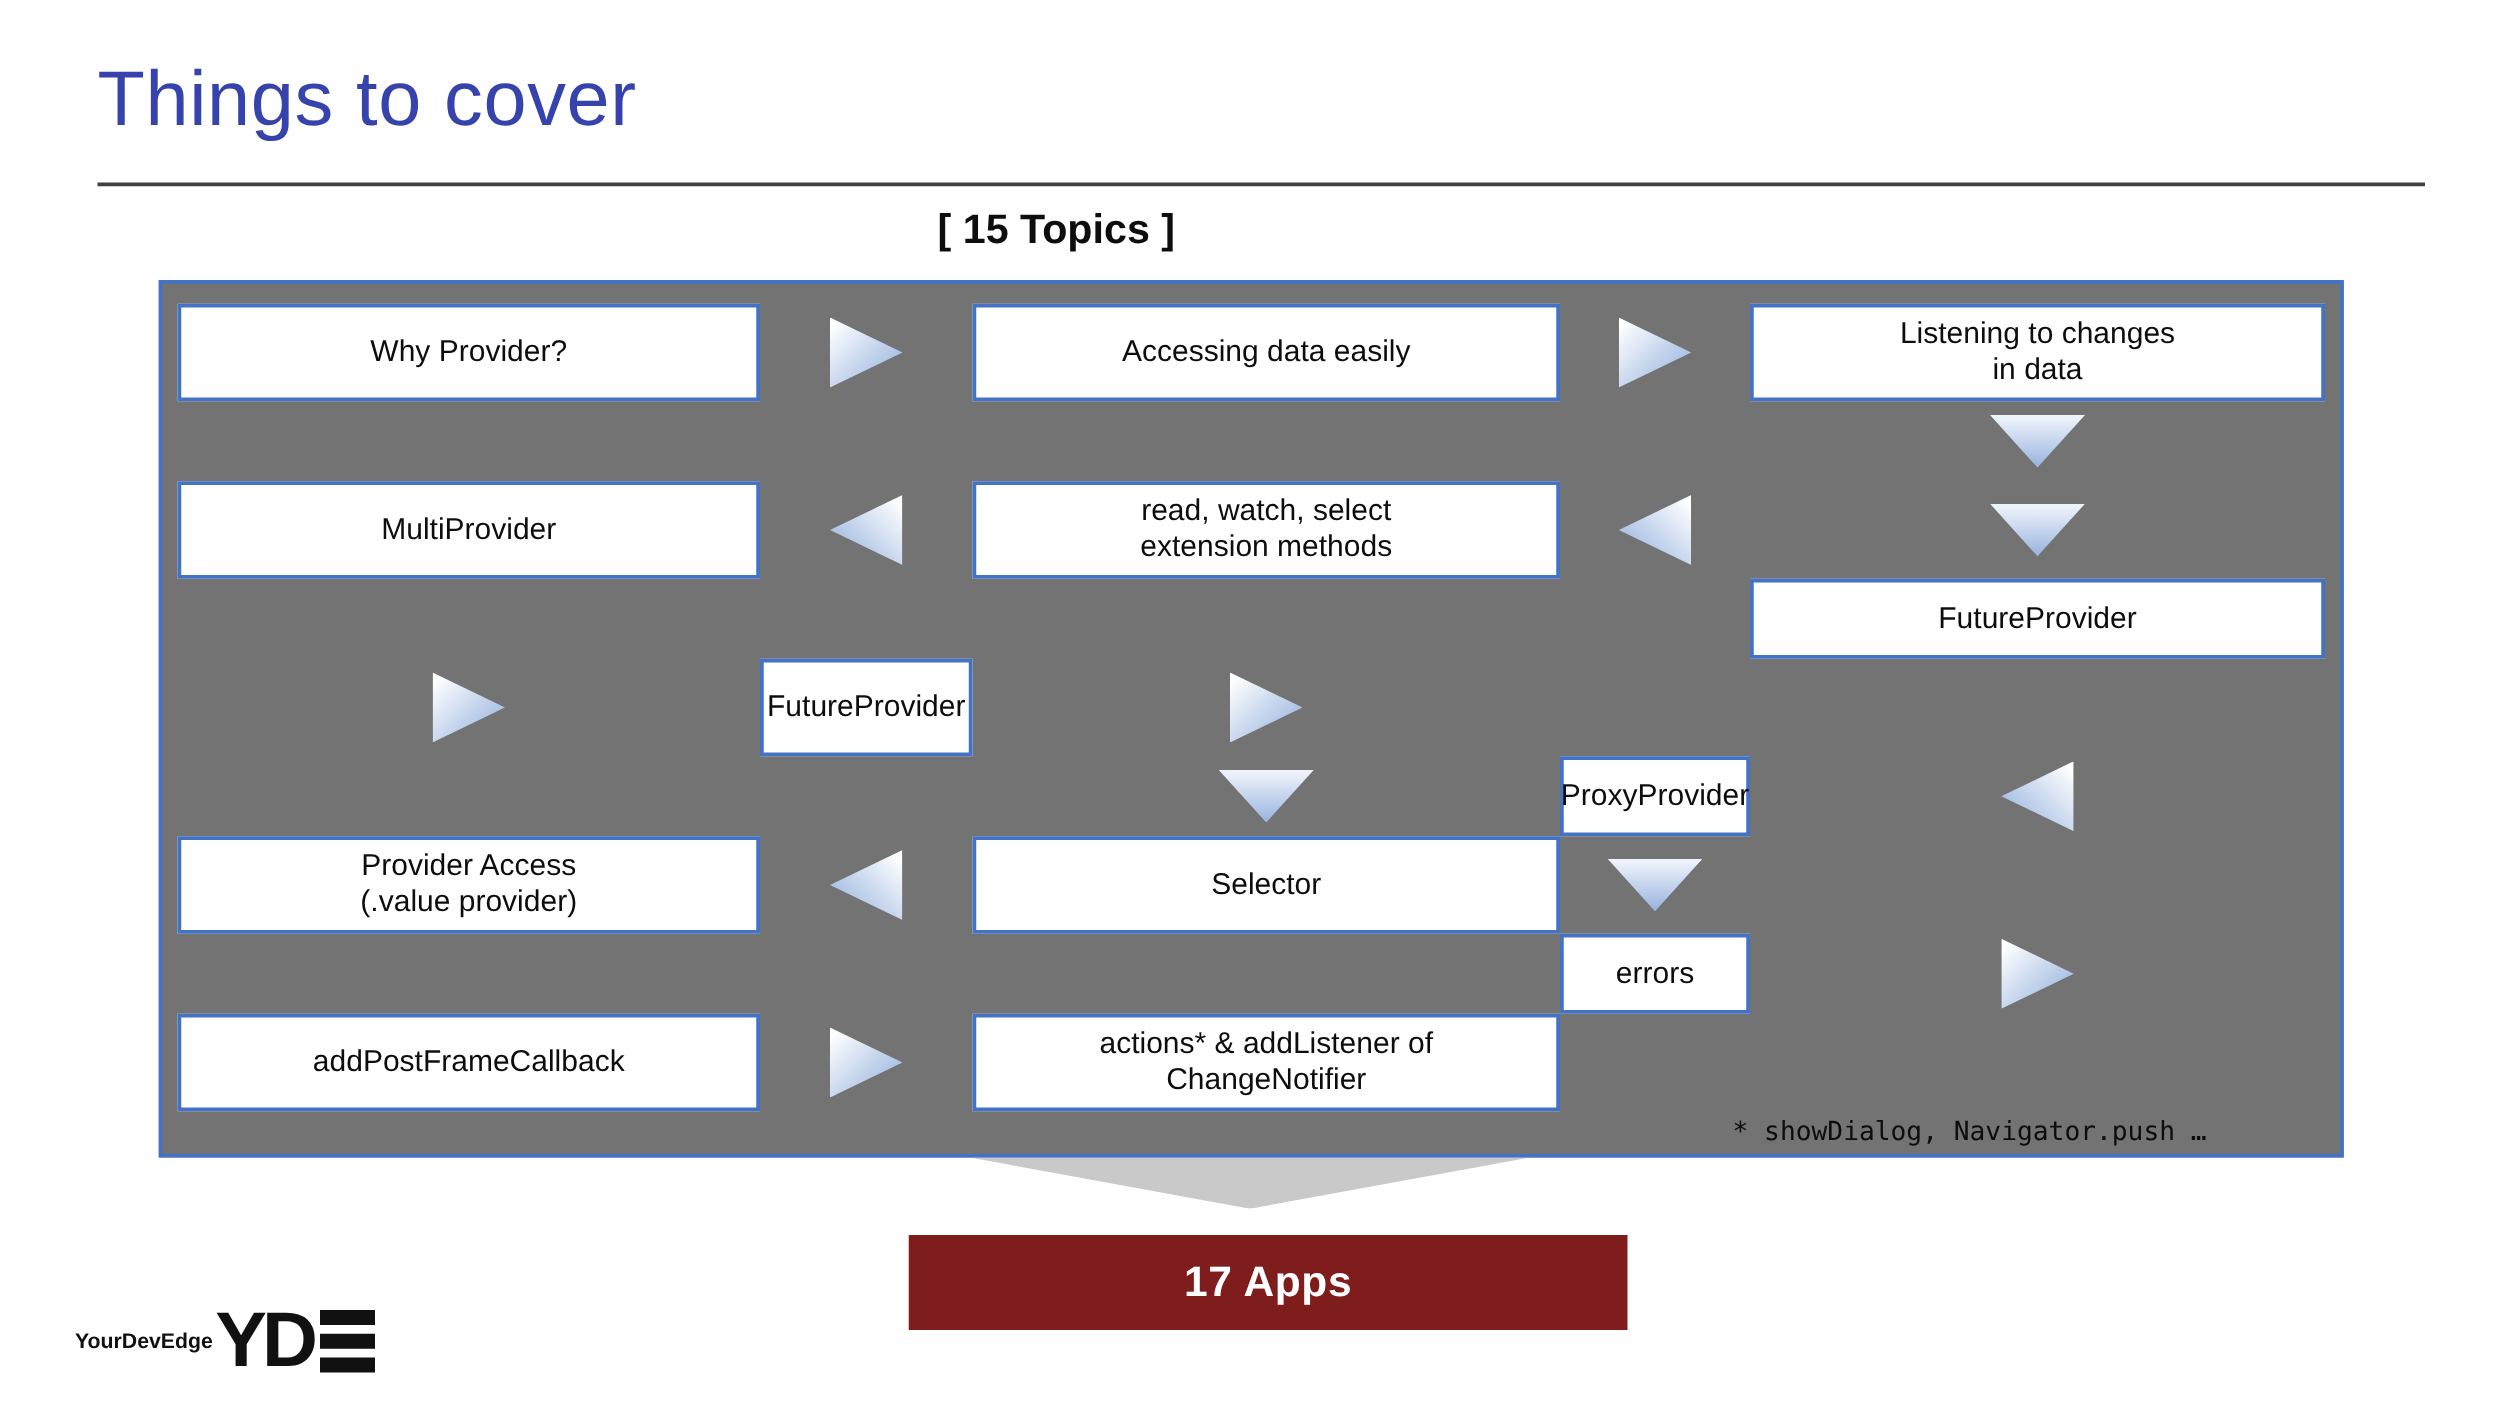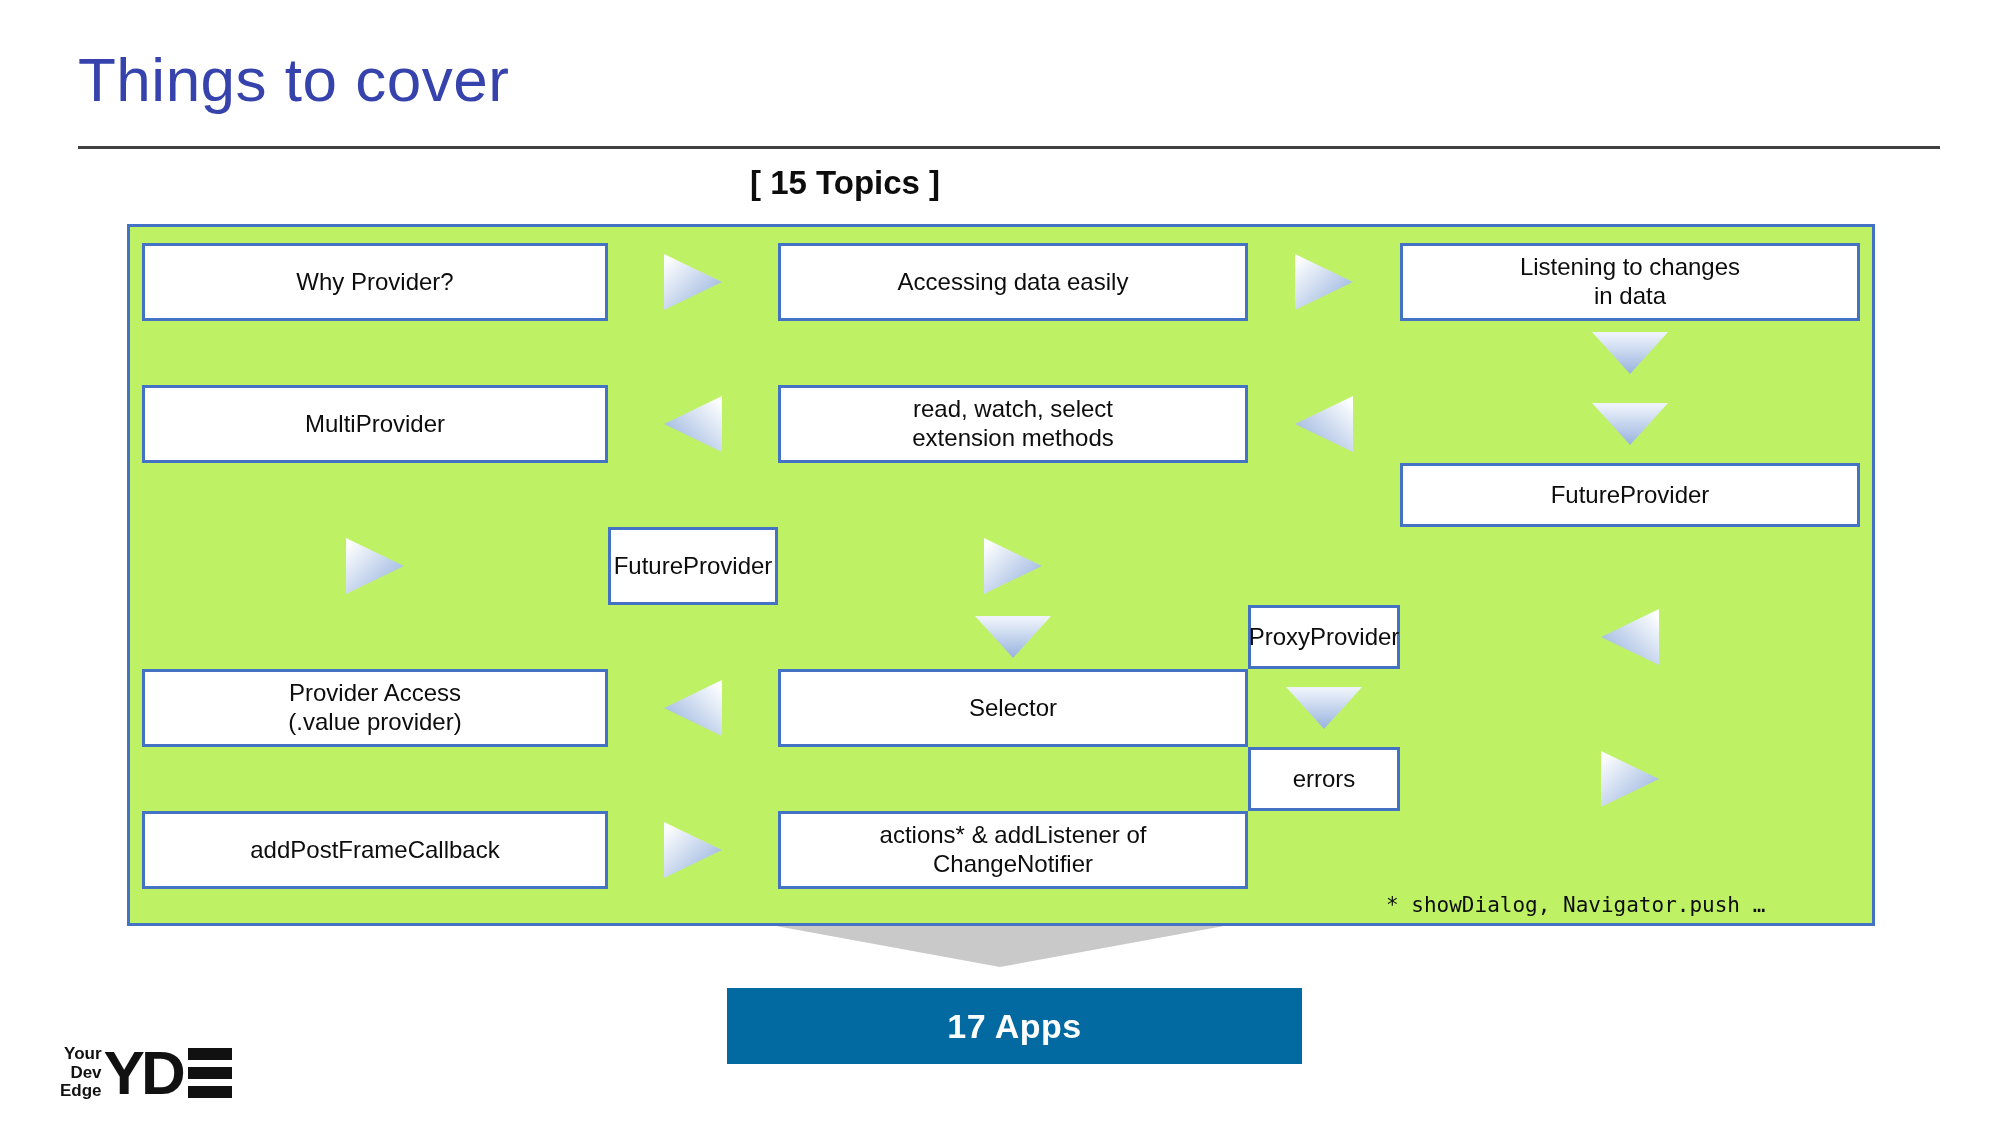--- a/index.html
+++ b/index.html
@@ -44,21 +44,21 @@
   }
 
   .container {
     position: absolute;
     left: 127px;
     top: 224px;
     width: 1748px;
     height: 702px;
     border: 3px solid #4472C4;
     box-sizing: border-box;
-    background: #bef264;
+    background: #737373;
   }
   .grid {
     display: grid;
     grid-template-columns: 466px 170px 470px 152px 460px;
     grid-template-rows: 78px 64px 78px 64px 78px 64px 78px 64px 78px;
     padding: 16px 12px 0 12px;
   }
   .box {
     border: 3px solid #4472C4;
     background: #ffffff;
@@ -114,42 +114,42 @@
     height: 41px;
     clip-path: polygon(0 0, 100% 0, 50% 100%);
     background: #c9c9c9;
   }
   .banner {
     position: absolute;
     left: 727px;
     top: 988px;
     width: 575px;
     height: 76px;
-    background: #0369a1;
+    background: #7f1d1d;
     display: flex;
     align-items: center;
     justify-content: center;
   }
   .banner span {
     color: #ffffff;
     font-size: 34px;
     font-weight: bold;
     letter-spacing: 0.5px;
   }
 
   .logo {
     position: absolute;
     left: 60px;
     top: 1042px;
     display: flex;
     align-items: center;
   }
   .logo-words {
     display: flex;
-    flex-direction: column;
+    flex-direction: row;
     align-items: flex-end;
     font-size: 17px;
     font-weight: bold;
     line-height: 1.08;
     color: #111111;
     margin-right: 2px;
   }
   .logo-brand {
     display: flex;
     align-items: center;

